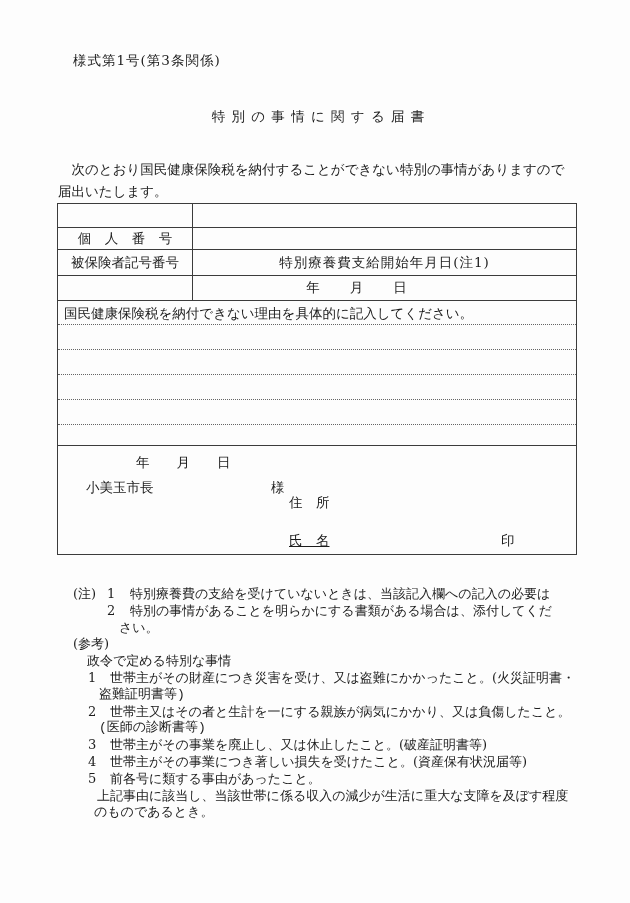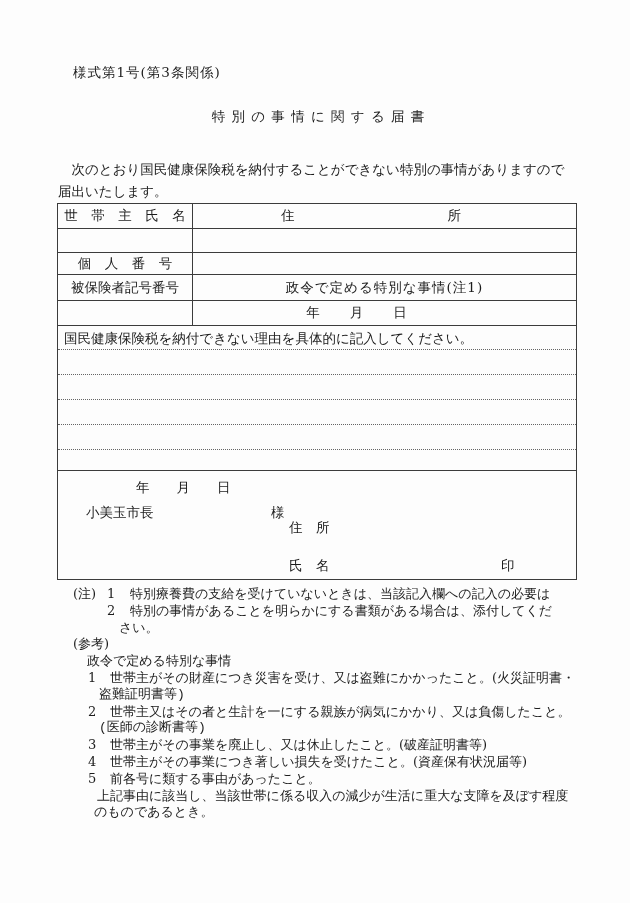--- a/index.html
+++ b/index.html
@@ -7,21 +7,21 @@
     width:630px; height:903px;
     background:#fdfdfd;
     color:#1c1c1c;
     font-family:"DejaVu Serif","Liberation Serif",serif;
     font-size:13.5px;
     position:relative;
     overflow:hidden;
   }
   .page { position:absolute; inset:0; }
 
-  .form-number { position:absolute; left:73px; top:64px; letter-spacing:1px; }
+  .form-number { position:absolute; left:73px; top:52px; letter-spacing:1px; }
   .form-title  { position:absolute; top:108px; left:3px; width:630px; text-align:center; word-spacing:2px; }
   .intro { position:absolute; left:58px; top:158px; line-height:22px; white-space:nowrap; }
 
   
   .doc-table {
     position:absolute; left:57px; top:203px; width:518px;
     border:1px solid #3c3c3c;
   }
   .row { display:flex; border-bottom:1px solid #3c3c3c; align-items:stretch; }
   .r1 { height:24px; } .r2 { height:23px; } .r3 { height:21px; }
@@ -51,21 +51,21 @@
   }
   .blank-line { height:24px; border-bottom:1px dotted #666; }
 
   
   .sig { position:relative; height:108px; }
   .sig span { position:absolute; white-space:nowrap; }
   .sig-date  { left:78px;  top:8px;  }
   .sig-mayor { left:28px;  top:33px; }
   .sig-sama  { left:213px; top:33px; }
   .sig-addr  { left:231px; top:48px; }
-  .sig-name  { left:231px; top:86px; }
+  .sig-name  { left:231px; top:86px;text-decoration:underline; }
   .sig-seal  { left:443px; top:86px; }
 
   
   .notes {
     position:absolute; left:73px; top:586px; width:512px;
     font-size:13px; line-height:16.8px; white-space:nowrap;
   }
   .n-row { display:flex; }
   .n-label { display:inline-block; width:34px; flex:0 0 34px; }
   .n-num   { display:inline-block; width:23px; flex:0 0 23px; }
@@ -85,27 +85,20 @@
   <div class="form-number">様式第1号(第3条関係)</div>
   <div class="form-title">特 別 の 事 情 に 関 す る 届 書</div>
 
   <div class="intro">
     <div>　次のとおり国民健康保険税を納付することができない特別の事情がありますので</div>
     <div>届出いたします。</div>
   </div>
 
   <div class="doc-table">
 
-    <div class="row r1">
-      <div class="cell-l">世　帯　主　氏　名</div>
-      <div class="cell-r addr-header">
-        <span>住</span>
-        <span>所</span>
-      </div>
-    </div>
 
     <div class="row r2">
       <div class="cell-l"></div>
       <div class="cell-r"></div>
     </div>
 
     <div class="row r3">
       <div class="cell-l">個　人　番　号</div>
       <div class="cell-r pn-cells" id="pn-cells">
           <div class="pn-cell"></div>
@@ -118,21 +111,21 @@
           <div class="pn-cell"></div>
           <div class="pn-cell"></div>
           <div class="pn-cell"></div>
           <div class="pn-cell"></div>
           <div class="pn-cell"></div>
         </div>
     </div>
 
     <div class="row r4">
       <div class="cell-l">被保険者記号番号</div>
-      <div class="cell-r center">政令で定める特別な事情(注1)</div>
+      <div class="cell-r center">特別療養費支給開始年月日(注1)</div>
     </div>
 
     <div class="row r5">
       <div class="cell-l"></div>
       <div class="cell-r center date-cell">年　　月　　日</div>
     </div>
 
     <div class="reason">
       <div class="reason-prompt">国民健康保険税を納付できない理由を具体的に記入してください。</div>
       <div id="reason-lines">

